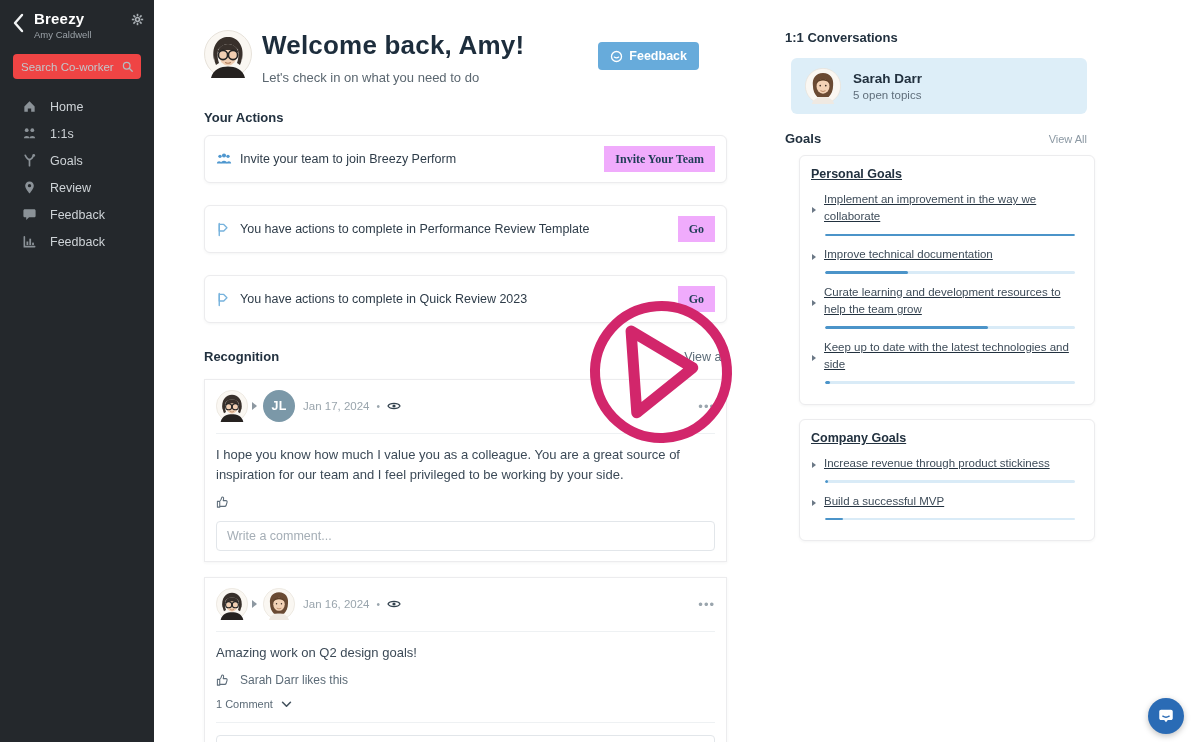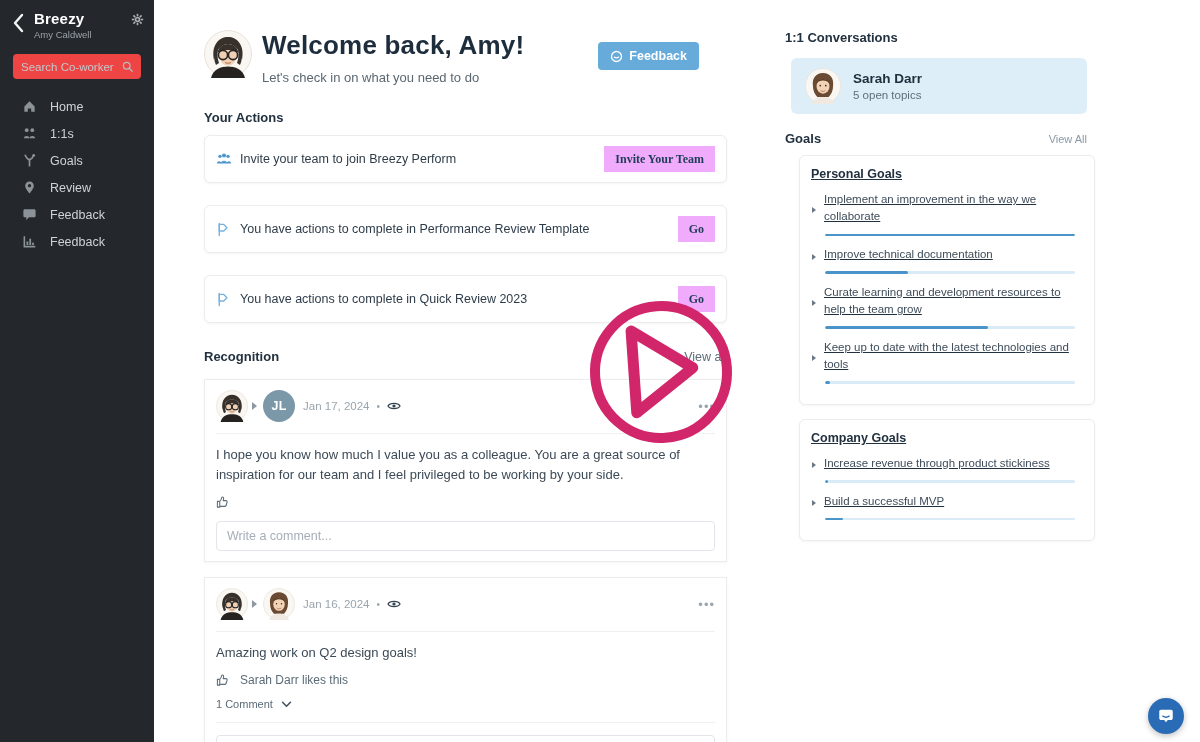--- a/index.html
+++ b/index.html
@@ -398,21 +398,21 @@
         <span class="goal-text">Curate learning and development resources to help the team grow</span>
       </div>
       <div class="goal-bar">
         <div class="goal-fill" style="width: 65%;"></div>
       </div>
     </div>
 
     <div class="goal-item">
       <div class="goal-line">
         <span class="gcaret"></span>
-        <span class="goal-text">Keep up to date with the latest technologies and tools</span>
+        <span class="goal-text">Keep up to date with the latest technologies and side</span>
       </div>
       <div class="goal-bar">
         <div class="goal-fill" style="width: 2%;"></div>
       </div>
     </div>
   </div>
 
   <div class="goal-card" style="margin-top:14px">
     <div class="goal-card-title">Company Goals</div>
 

